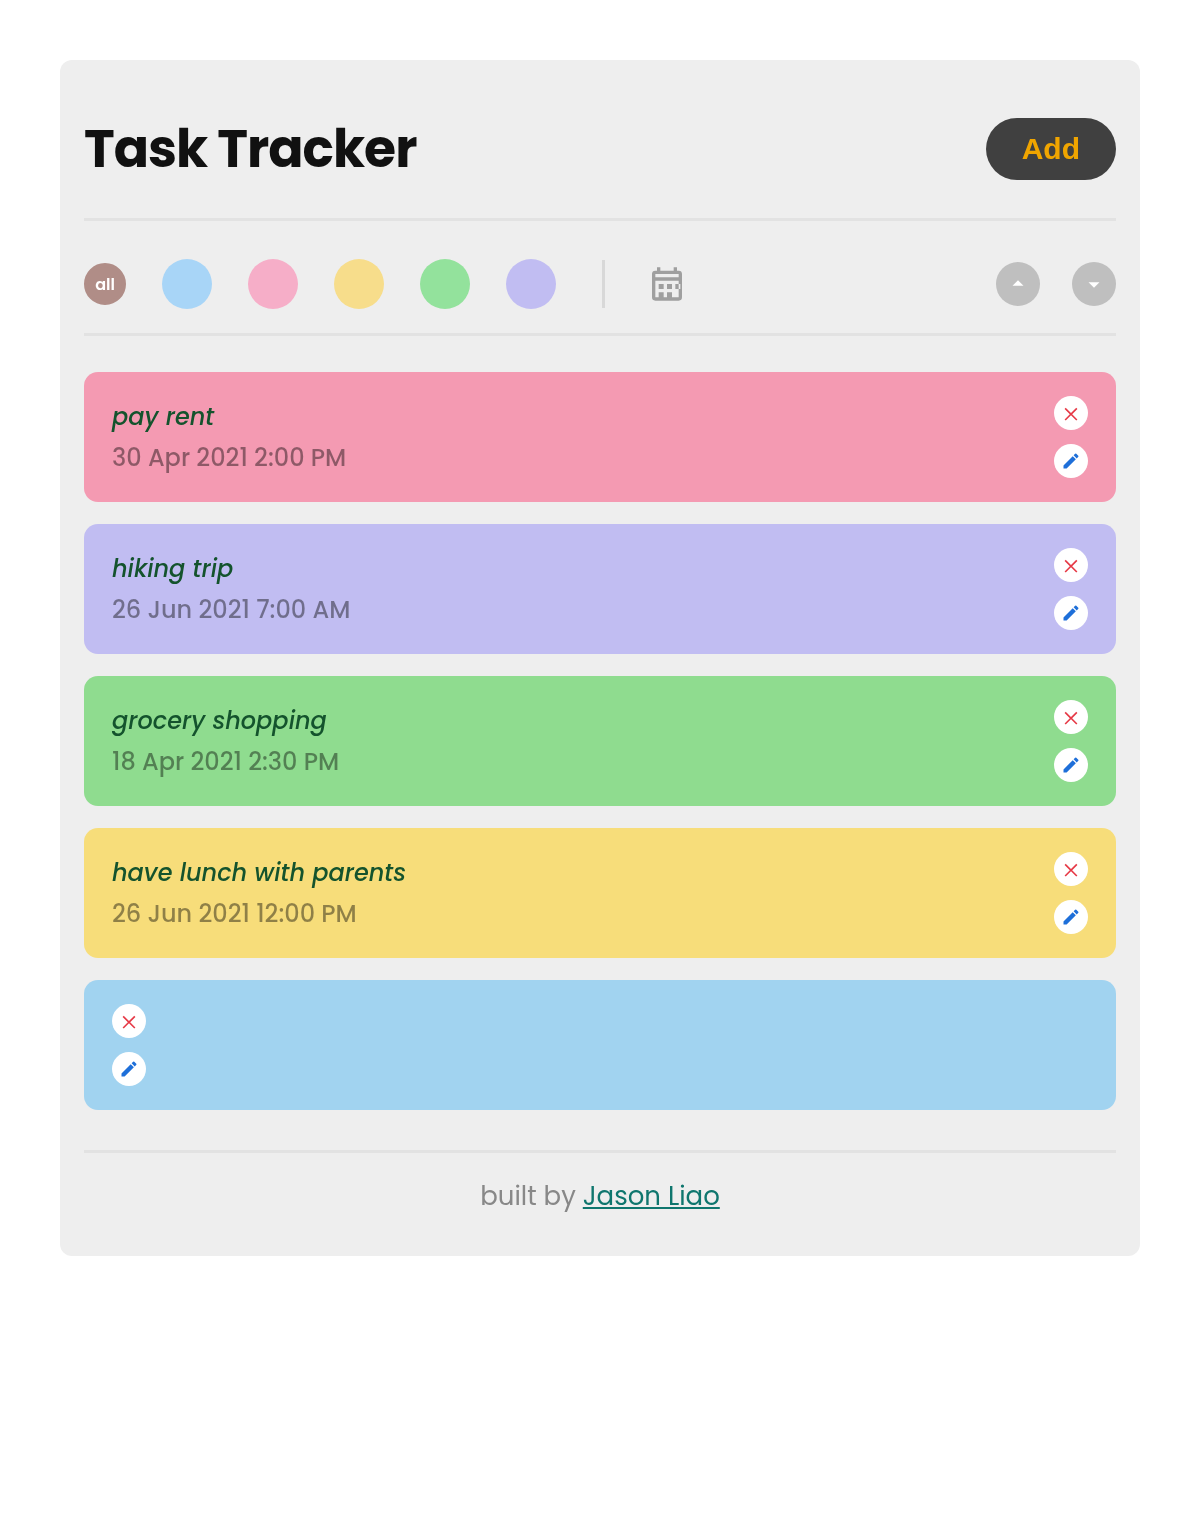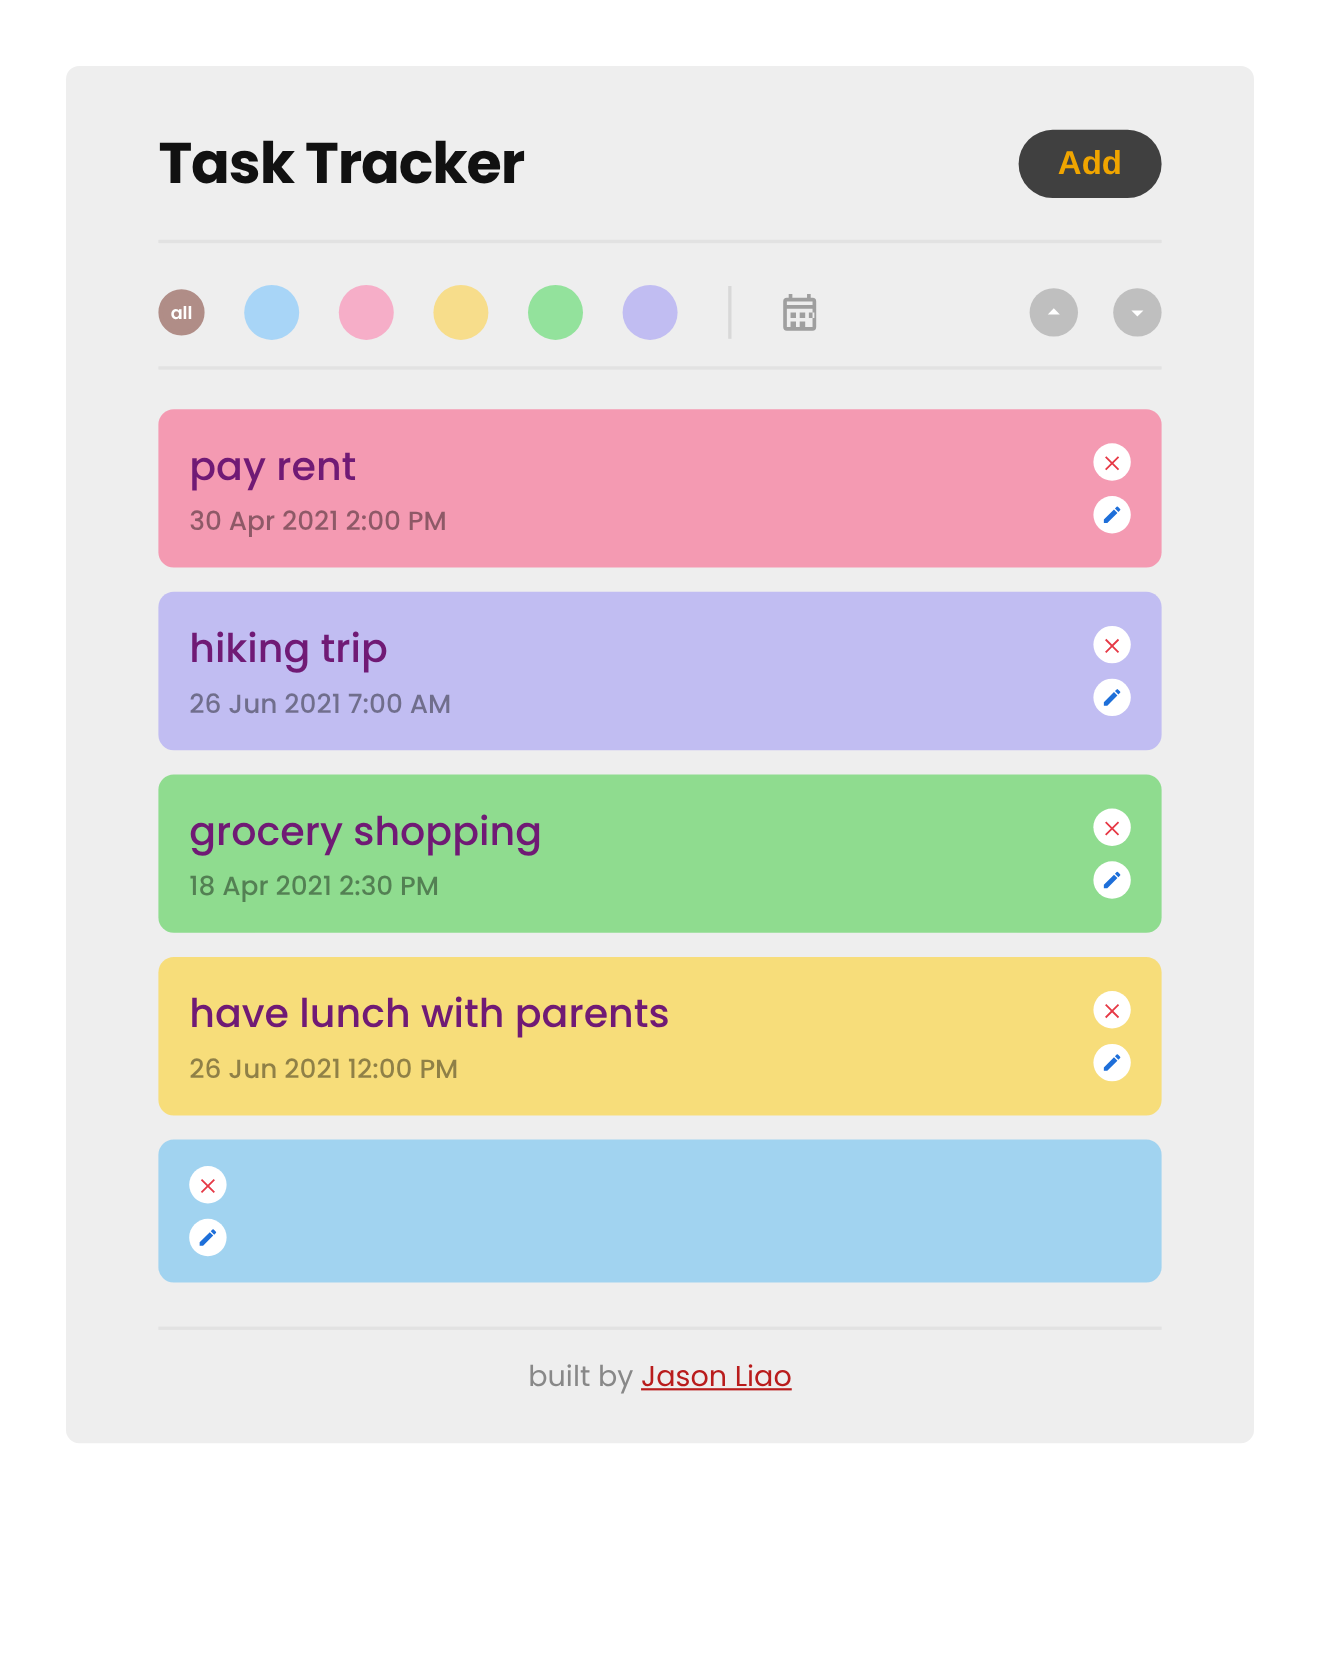--- a/index.html
+++ b/index.html
@@ -6,21 +6,21 @@
   body {
     width: 1200px;
     height: 1527px;
     background: #ffffff;
     font-family: "Poppins", "Segoe UI", Arial, sans-serif;
     padding: 60px;
   }
   .app {
     background: #eeeeee;
     border-radius: 12px;
-    padding: 50px 84px 40px;
+    padding: 50px 24px 40px;
   }
   .header {
     display: flex;
     justify-content: space-between;
     align-items: center;
     padding-bottom: 30px;
     border-bottom: 3px solid #e2e2e2;
     margin-bottom: 20px;
   }
   .title {
@@ -102,24 +102,25 @@
   .chevron-circle svg { width: 22px; height: 22px; fill: #fff; }
   .task-list { display: flex; flex-direction: column; gap: 22px; }
   .task-card {
     border-radius: 14px;
     padding: 24px 28px 24px 28px;
     display: flex;
     justify-content: space-between;
     align-items: center;
   }
   .task-info .task-title {
-    font-size: 36px;
+    font-size: 24px;
     font-weight: 500;
-    color: #701a75;
+    color: #14532d;
     margin-bottom: 6px;
+    font-style: italic;
   }
   .task-info .task-date {
     font-size: 24px;
     font-weight: 500;
     color: rgba(0,0,0,0.42);
   }
   .task-actions {
     display: flex;
     flex-direction: column;
     gap: 14px;
@@ -139,21 +140,21 @@
   .delete-btn svg { fill: #e63946; }
   .edit-btn svg { fill: #1e6fd9; }
   .footer {
     margin-top: 40px;
     padding-top: 24px;
     border-top: 3px solid #e2e2e2;
     text-align: center;
     font-size: 26px;
     color: #888;
   }
-  .footer a { color: #b91c1c; text-decoration: underline; }
+  .footer a { color: #0f766e; text-decoration: underline; }
 </style>
 </head>
 <body>
 
 <div class="app">
 
   <div class="header">
     <h1 class="title">Task Tracker</h1>
     <button class="add-btn">Add</button>
   </div>

